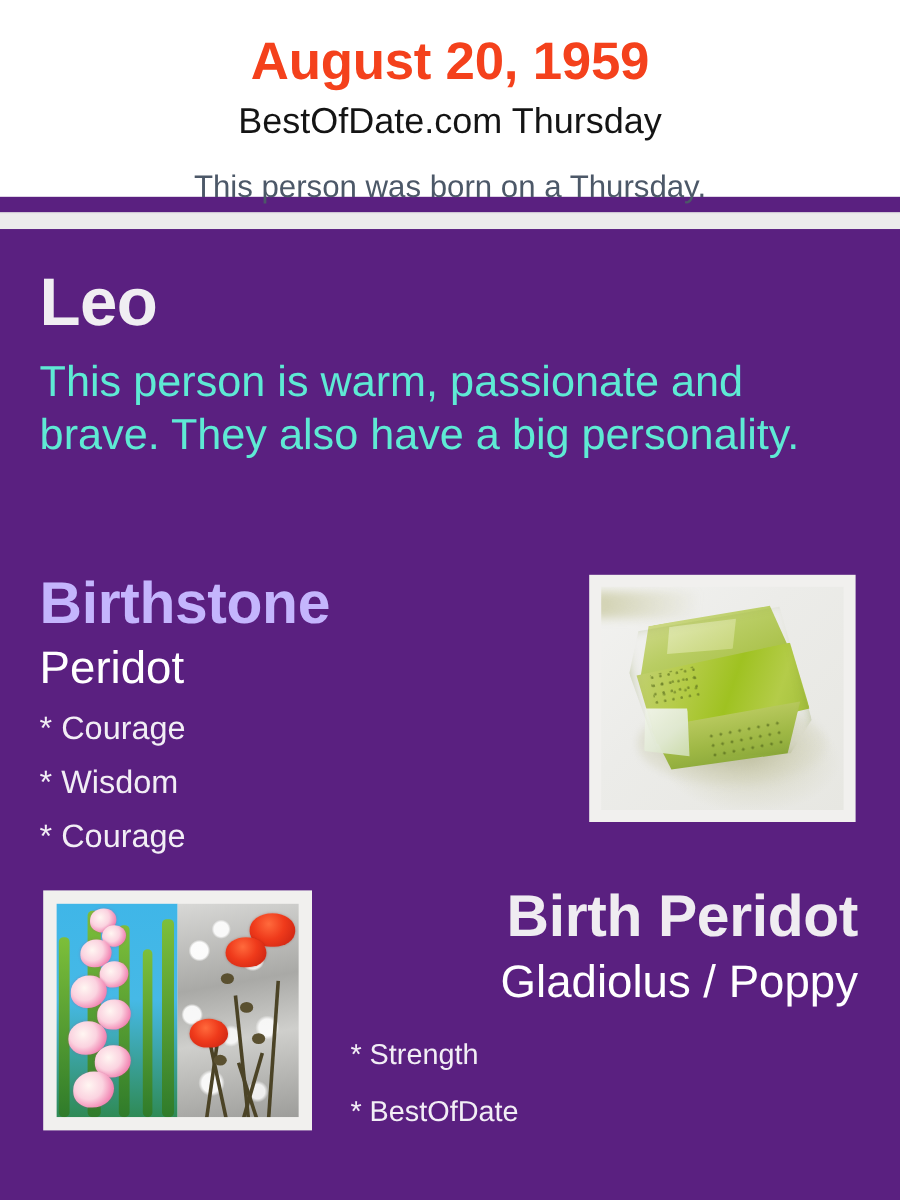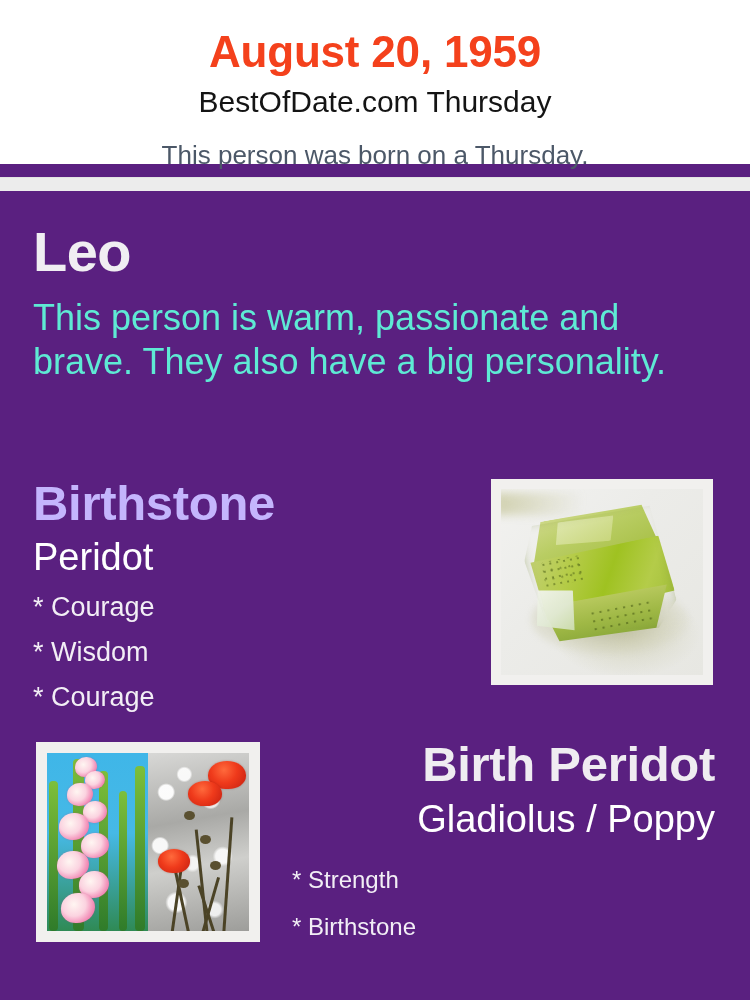--- a/index.html
+++ b/index.html
@@ -441,16 +441,16 @@
         <div class="pp-bud" style="left:62px;top:108px;"></div>
         <div class="pp-bud" style="left:30px;top:126px;"></div>
       </div>
     </div>
   </div>
 
   <h2 class="flower-title">Birth Peridot</h2>
   <div class="flower-name">Gladiolus / Poppy</div>
   <ul class="flower-traits">
     <li>* Strength</li>
-    <li>* Birthstone</li>
+    <li>* BestOfDate</li>
   </ul>
 
 </div>
 
 </body></html>

